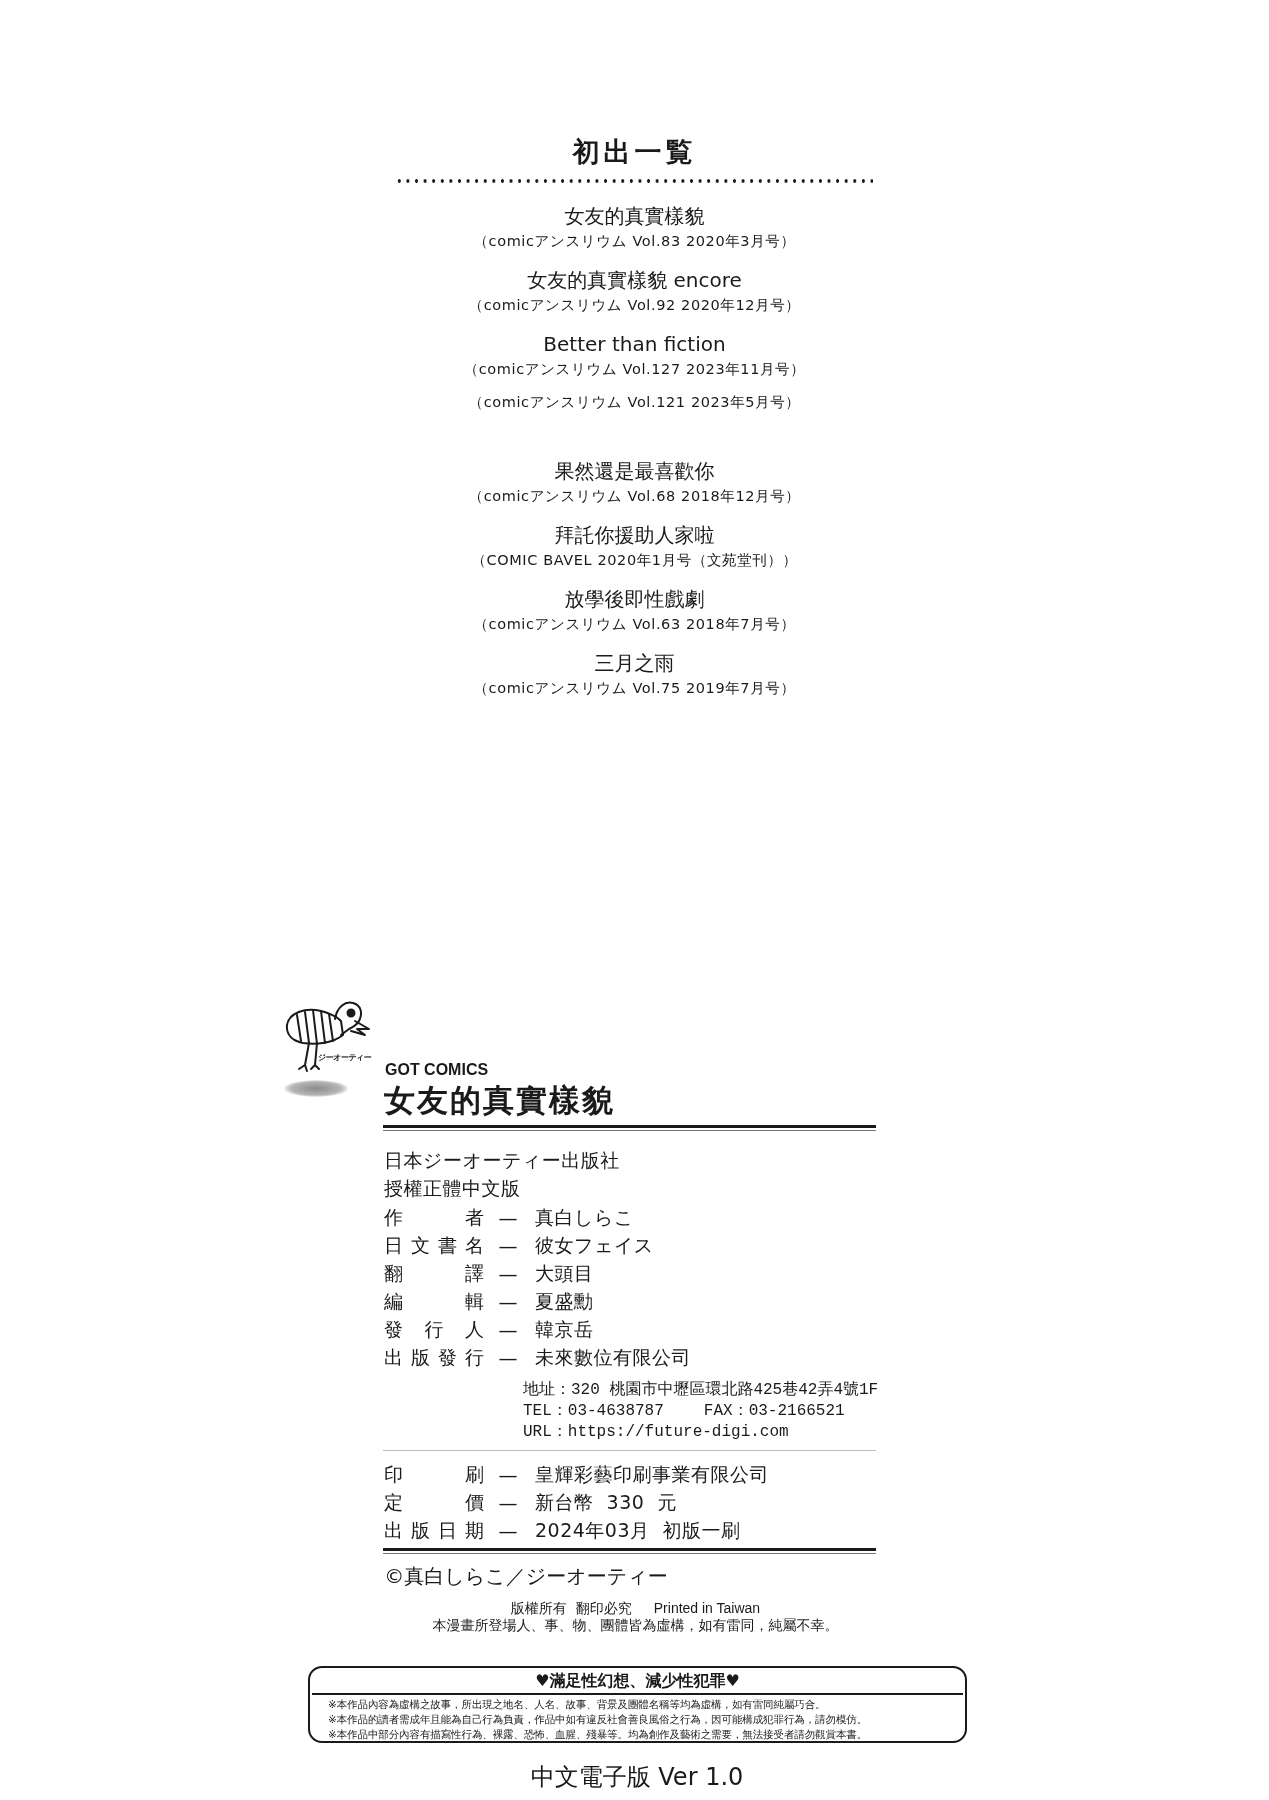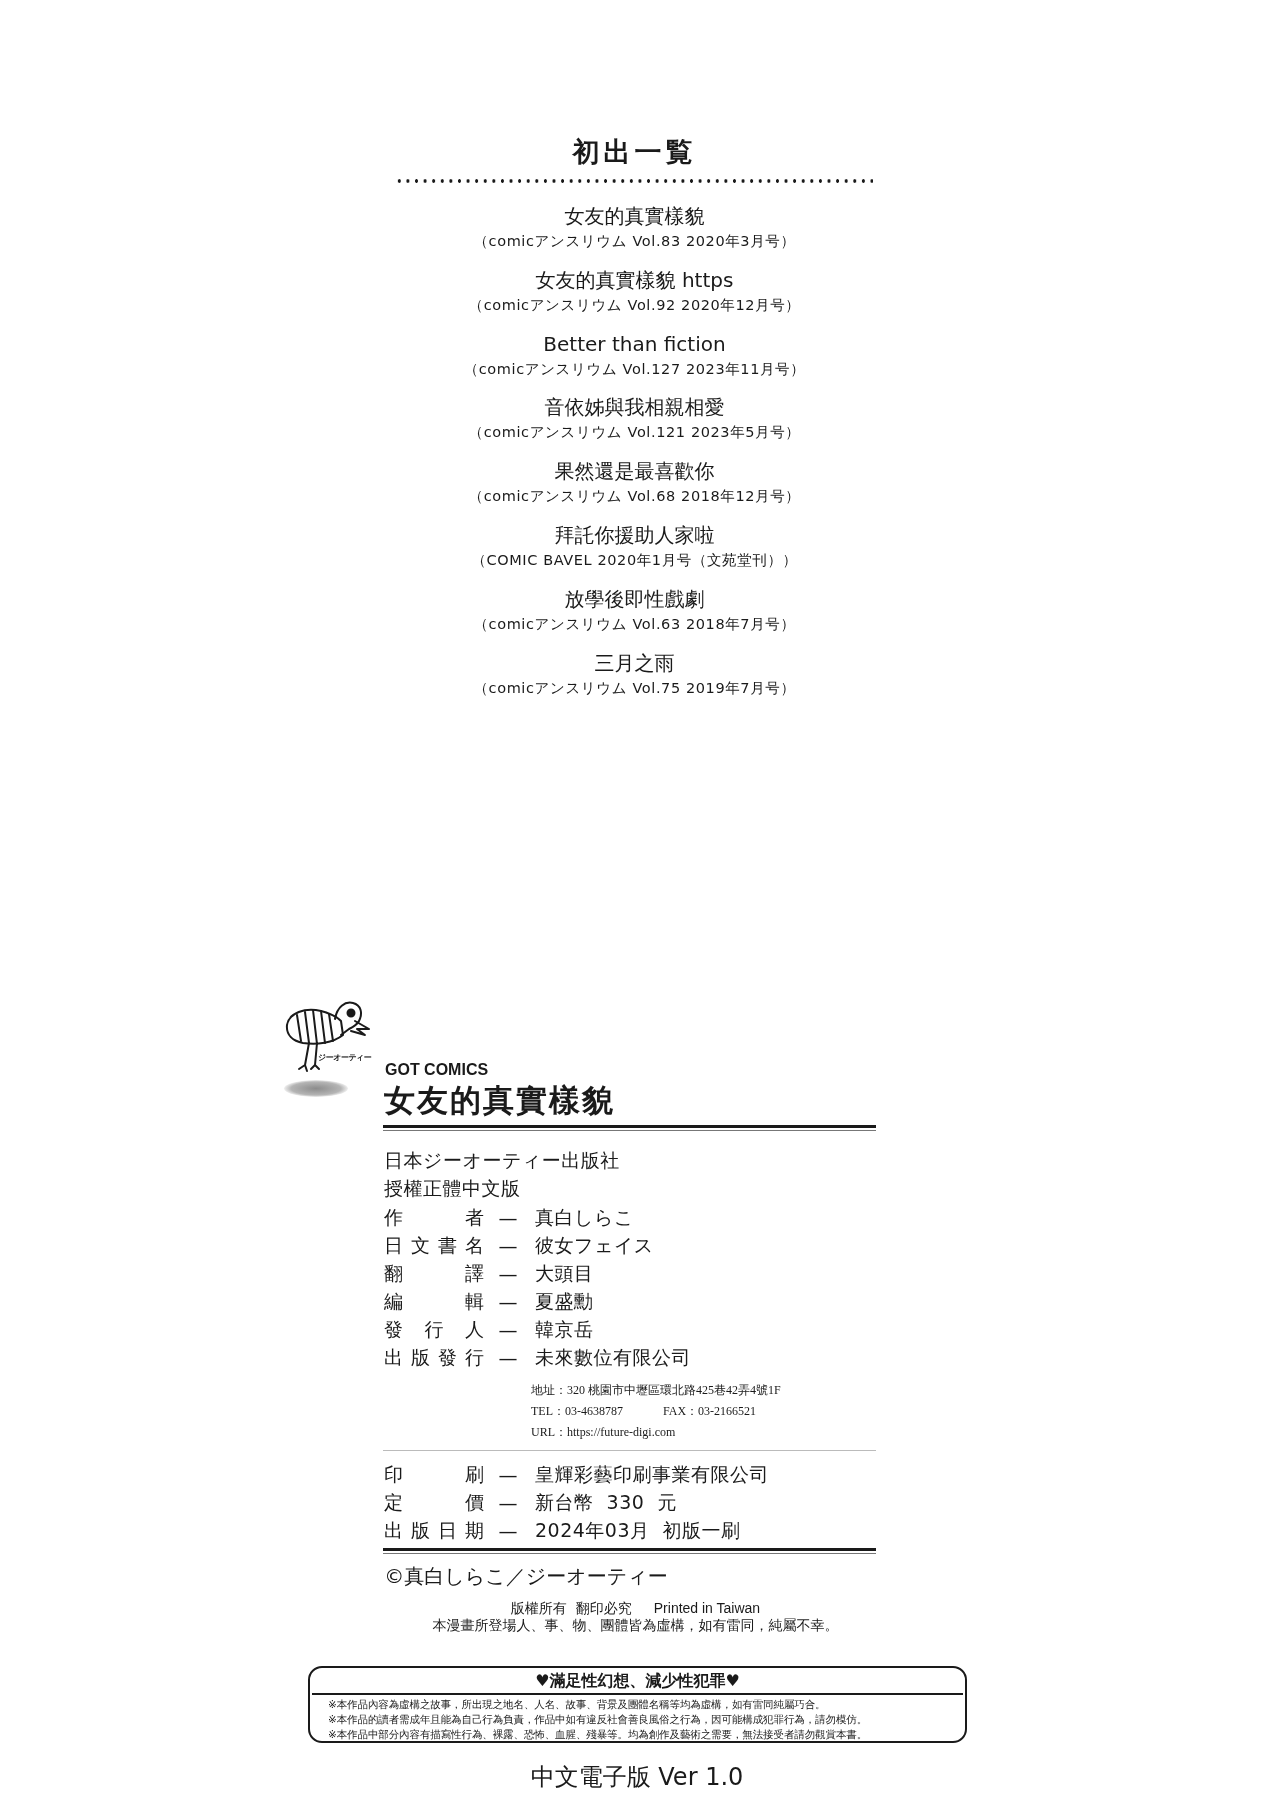--- a/index.html
+++ b/index.html
@@ -33,21 +33,21 @@
   .series { position: absolute; left: 385px; top: 1061px; font-family: "Liberation Sans", sans-serif; font-weight: bold; font-size: 16px; }
   .book-title { position: absolute; left: 384px; top: 1080px; font-size: 31px; font-weight: bold; letter-spacing: 2px; }
   .rule-thick { position: absolute; left: 383px; width: 493px; height: 3px; background: #1a1a1a; }
   .rule-thin { position: absolute; left: 383px; width: 493px; height: 1px; background: #777; }
 
   .pub-line { position: absolute; left: 384px; font-size: 19px; letter-spacing: 0.5px; }
   .credit-row { position: absolute; left: 384px; height: 28px; font-size: 19px; display: flex; align-items: center; }
   .credit-label { width: 100px; display: flex; justify-content: space-between; }
   .credit-dash { width: 38px; text-align: center; margin-left: 5px; }
   .credit-value { margin-left: 8px; letter-spacing: 0.5px; }
-  .contact { position: absolute; left: 523px; font-size: 12px; line-height: 21px; font-family: Liberation Serif, serif; margin-left: 8px; }
+  .contact { position: absolute; left: 523px; font-size: 16px; line-height: 21px; font-family: Liberation Mono, monospace; }
   .contact .fax { margin-left: 40px; }
 
   .copyright { position: absolute; left: 0; width: 1033px; top: 1563px; text-align: center; font-size: 20px; padding-left: 19px; }
   .rights { position: absolute; left: 0; width: 1269px; top: 1600px; text-align: center; font-size: 14px; line-height: 17px; padding-left: 2px; }
   .rights .printed { margin-left: 22px; font-family: "Liberation Sans", sans-serif; }
 
   
   .disclaimer {
     position: absolute; left: 308px; top: 1666px; width: 659px; height: 77px;
     border: 2px solid #1a1a1a; border-radius: 14px;
@@ -64,29 +64,28 @@
 
 <div class="toc-title">初出一覧</div>
 <div class="toc-dots"></div>
 
 <div class="toc-list">
   <div class="toc-item">
     <span class="t">女友的真實樣貌</span>
     <span class="s">（comicアンスリウム Vol.83 2020年3月号）</span>
   </div>
   <div class="toc-item">
-    <span class="t">女友的真實樣貌 https</span>
+    <span class="t">女友的真實樣貌 encore</span>
     <span class="s">（comicアンスリウム Vol.92 2020年12月号）</span>
   </div>
   <div class="toc-item">
     <span class="t">Better than fiction</span>
     <span class="s">（comicアンスリウム Vol.127 2023年11月号）</span>
   </div>
   <div class="toc-item">
-    <span class="t">音依姊與我相親相愛</span>
     <span class="s">（comicアンスリウム Vol.121 2023年5月号）</span>
   </div>
   <div class="toc-item">
     <span class="t">果然還是最喜歡你</span>
     <span class="s">（comicアンスリウム Vol.68 2018年12月号）</span>
   </div>
   <div class="toc-item">
     <span class="t">拜託你援助人家啦</span>
     <span class="s">（COMIC BAVEL 2020年1月号（文苑堂刊））</span>
   </div>

